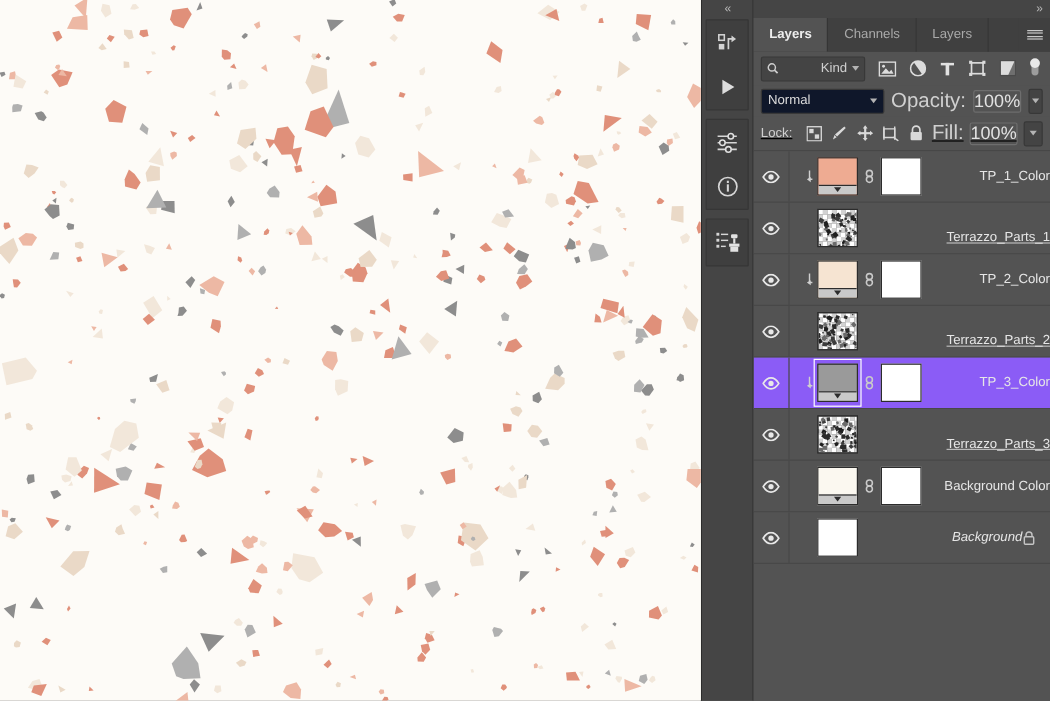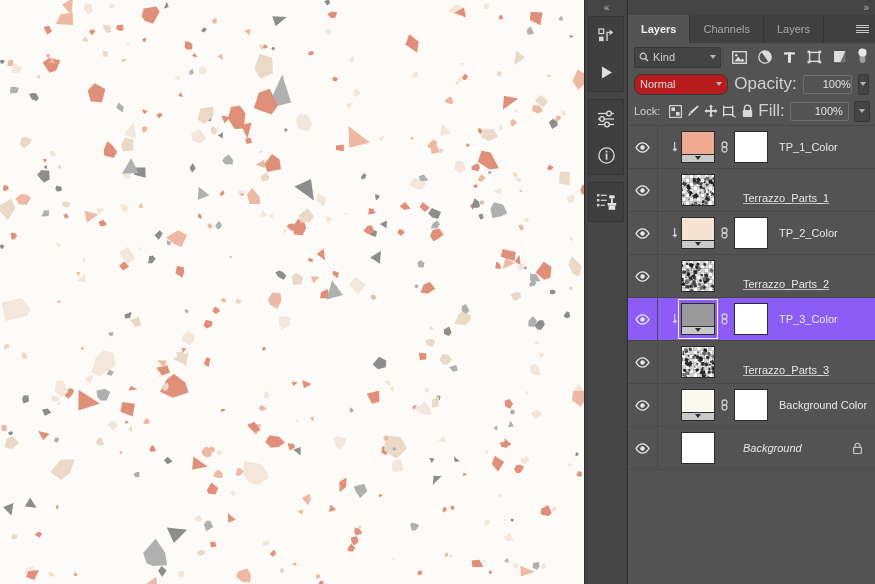--- a/index.html
+++ b/index.html
@@ -36,45 +36,45 @@
        background:#404040;border-right:1px solid #353535;}
   .tab.active{background:#535353;color:#eeeeee;font-weight:bold;}
   #tabbar-spacer{flex:1;background:#404040;}
   #panel-menu{width:26px;display:flex;align-items:center;justify-content:center;background:#404040;}
   #panel-menu .bars{width:13px;height:9px;display:flex;flex-direction:column;justify-content:space-between;}
   #panel-menu .bars i{display:block;height:1px;background:#c9c9c9;}
 
   #filter-row{height:28px;background:#535353;display:flex;align-items:center;padding:0 6px;gap:0;}
   #kind-select{width:88px;height:19px;background:#444444;border:1px solid #383838;border-radius:2px;
                display:flex;align-items:center;padding:0 4px;gap:4px;color:#cfcfcf;font-size:11px;}
-  #kind-select .sel-label{flex:1;}
+  #kind-select .sel-label{flex:1;text-align:right;}
   .caret{width:0;height:0;border-left:3.5px solid transparent;border-right:3.5px solid transparent;
          border-top:4px solid #b4b4b4;}
   .filter-icons{display:flex;align-items:center;gap:0;margin-left:6px;}
   .fi{width:25px;height:22px;display:flex;align-items:center;justify-content:center;color:#dcdcdc;}
   #filter-toggle{margin-left:3px;width:16px;height:22px;display:flex;align-items:center;justify-content:center;}
 
   #blend-row{height:26px;background:#535353;display:flex;align-items:center;padding:0 6px;gap:6px;}
-  #blend-select{width:126px;height:19px;background:#b91c1c;border:1px solid #383838;border-radius:8px;
+  #blend-select{width:126px;height:19px;background:#0f172a;border:1px solid #383838;border-radius:2px;
                 display:flex;align-items:center;padding:0 5px;color:#dcdcdc;font-size:11px;}
   #blend-select .sel-label{flex:1;}
   .mini-label{font-size:17px;color:#d0d0d0;}
   .num-field{width:38px;height:17px;background:#535353;border:1px solid #6e6e6e;border-radius:2px;
-             display:flex;align-items:center;justify-content:center;font-size:11px;color:#e2e2e2;padding-left:19px;}
+             display:flex;align-items:center;justify-content:center;font-size:15px;color:#e2e2e2;}
   .stepper{width:14px;height:19px;background:#444444;border:1px solid #383838;border-radius:2px;
            display:flex;align-items:center;justify-content:center;}
 
-  #lock-row{height:28px;background:#535353;display:flex;align-items:center;padding:0 6px;gap:4px;}
+  #lock-row{height:28px;background:#535353;display:flex;align-items:center;padding:0 6px;gap:4px;text-decoration:underline;}
   #lock-row .lbl{font-size:11px;color:#d0d0d0;margin-right:5px;}
   .lockbtn{width:24px;height:22px;display:flex;align-items:center;justify-content:center;color:#d9d9d9;}
   #fill-group{margin-left:auto;display:flex;align-items:center;gap:5px;}
 
   #layer-list{flex:1;background:#535353;overflow:hidden;border-top:1px solid #474747;}
   .layer-row{height:42px;display:flex;align-items:center;border-bottom:1px solid #484848;
-             background:#535353;position:relative;}
+             background:#535353;position:relative;text-align:right;}
   .layer-row.selected{background:#8b5cf6;}
   .eye-cell{width:29px;height:42px;display:flex;align-items:center;justify-content:center;
             border-right:1px solid #484848;}
   .eye-cell svg{display:block;}
   .thumbs{display:flex;align-items:center;padding-left:9px;gap:0;}
   .clip-arrow{width:13px;display:flex;align-items:center;justify-content:center;color:#c9c9c9;font-size:10px;}
   .thumb-wrap{position:relative;width:36px;height:36px;display:flex;align-items:center;justify-content:center;}
   .thumb-wrap.sel-thumb{outline:1px solid #ffffff;outline-offset:1px;}
   .thumb{width:34px;height:32px;border:1px solid #2c2c2c;box-sizing:border-box;position:relative;overflow:hidden;}
   .thumb .bar{position:absolute;left:0;right:0;bottom:0;height:7px;background:#c9c9c9;border-top:1px solid #2c2c2c;}

